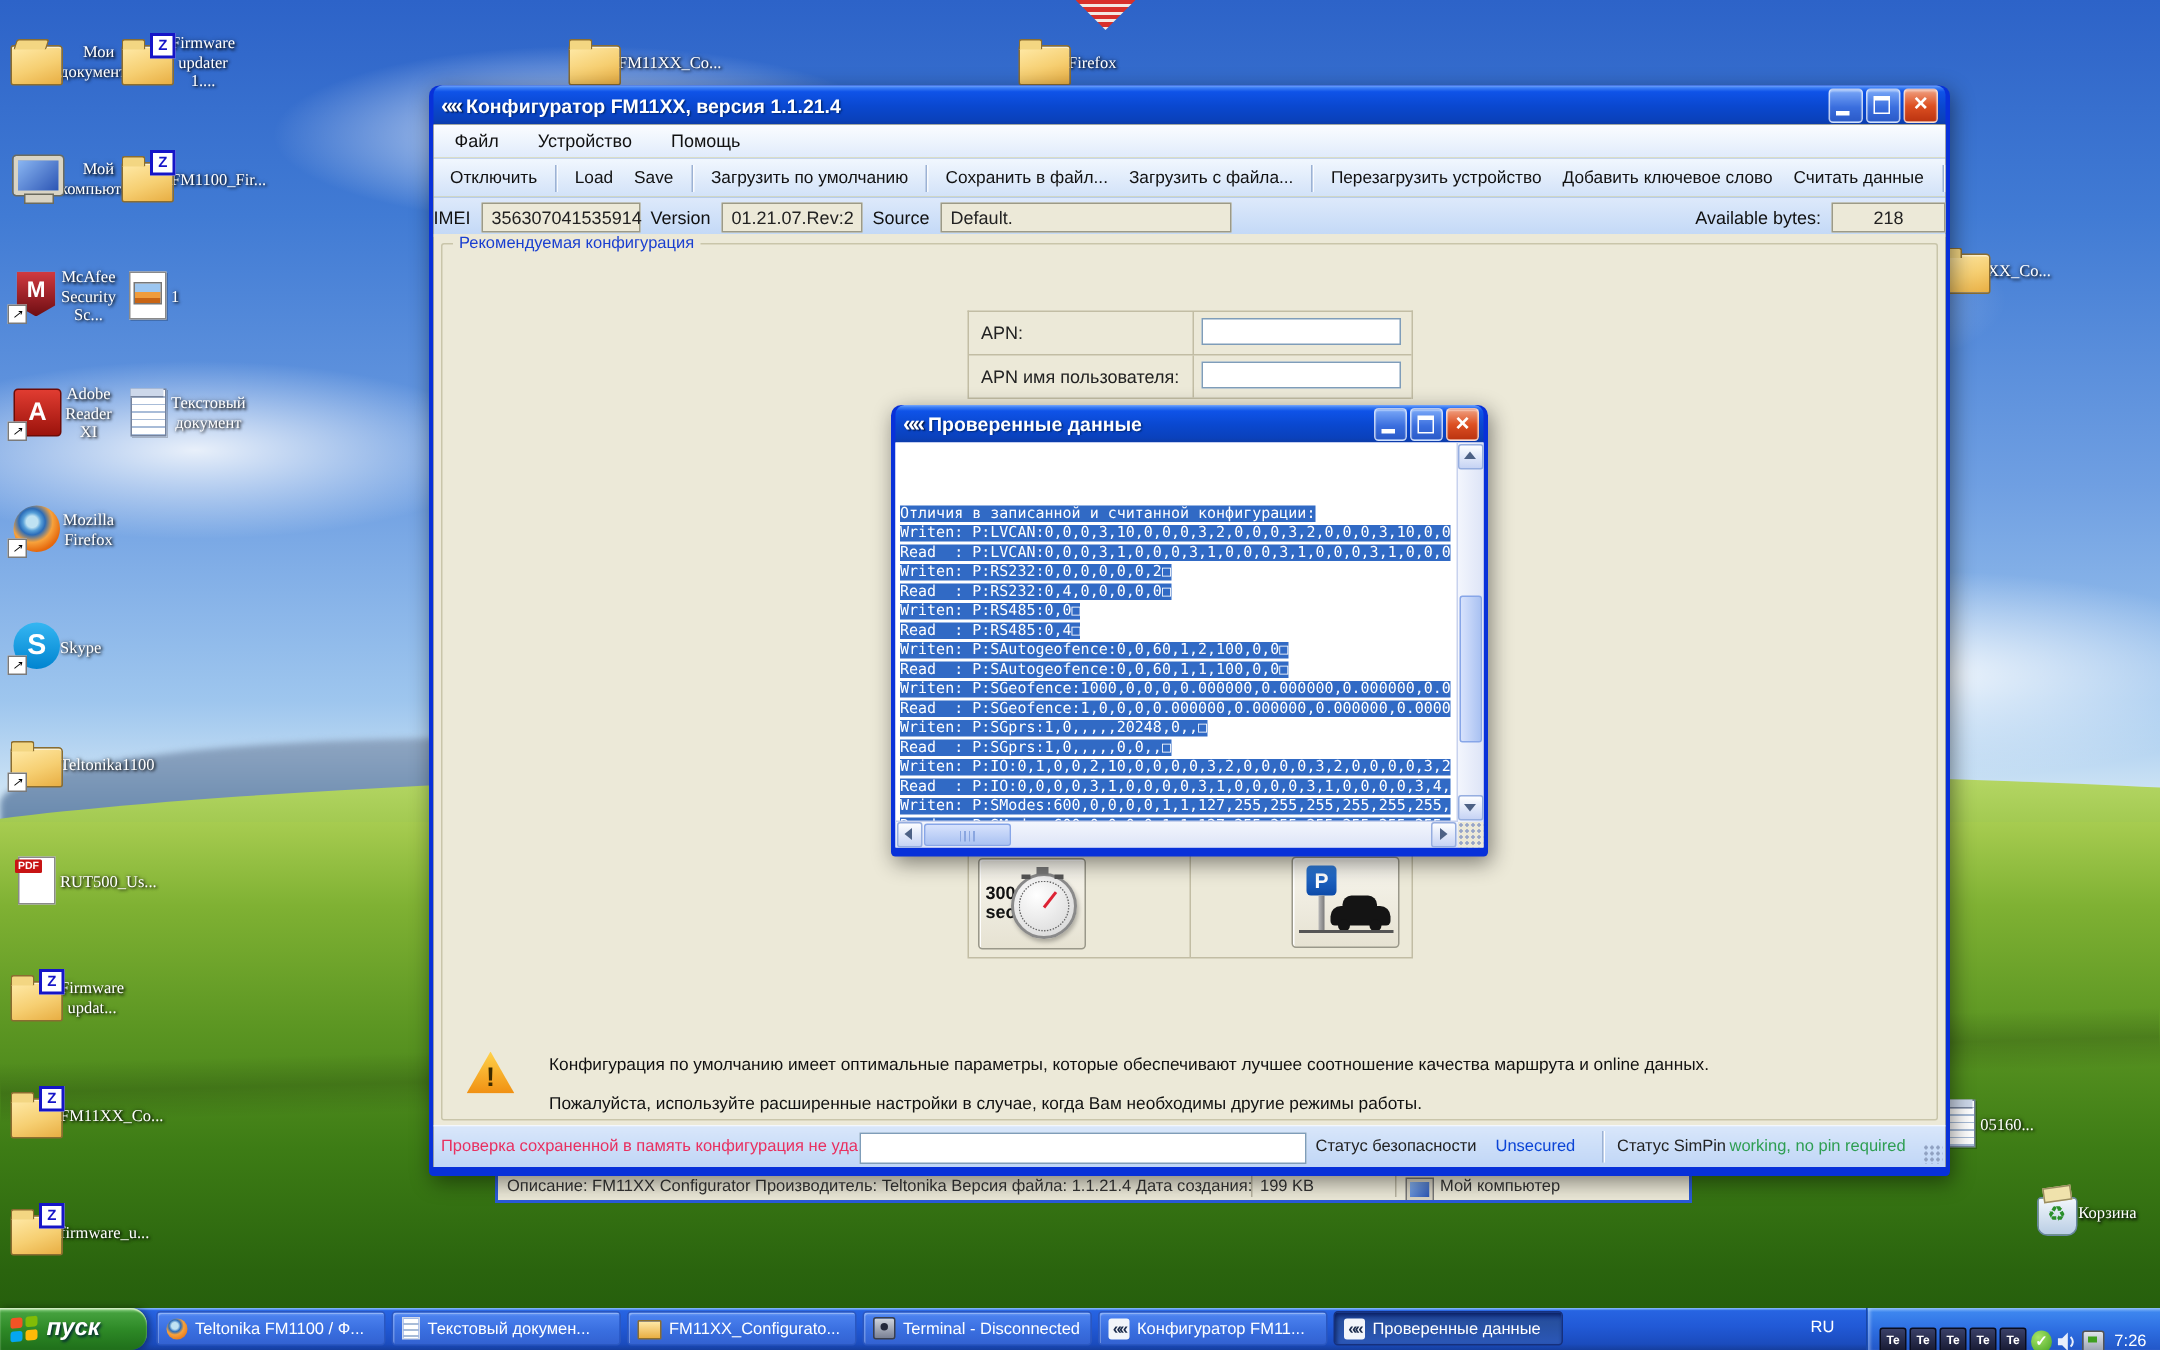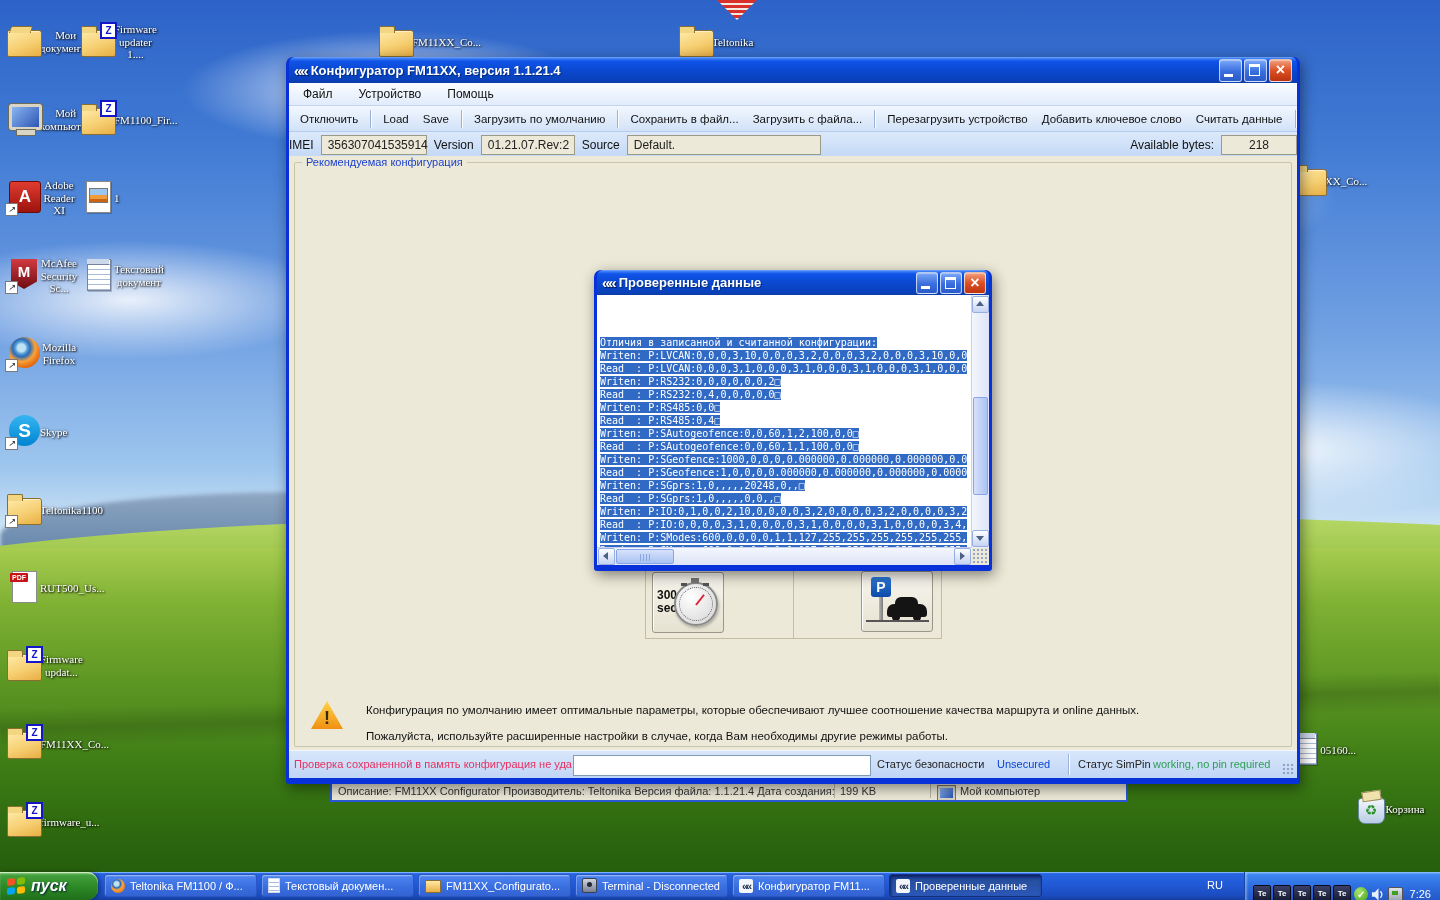--- a/index.html
+++ b/index.html
@@ -239,34 +239,34 @@
         <div class="dicon i-folder-open"></div>
         <div class="dlabel">Мои документы</div>
       </div>
 
       <div class="dcell">
         <div class="dicon i-computer"></div>
         <div class="dlabel">Мой компьютер</div>
       </div>
 
       <div class="dcell">
+        <div class="dicon i-mcafee shortcut">
+          <i class="sc"></i>
+        </div>
+        <div class="dlabel">McAfee Security Sc...</div>
+      </div>
+
+      <div class="dcell">
         <div class="dicon i-adobe shortcut">
           <i class="sc"></i>
         </div>
         <div class="dlabel">Adobe Reader XI</div>
       </div>
 
       <div class="dcell">
-        <div class="dicon i-mcafee shortcut">
-          <i class="sc"></i>
-        </div>
-        <div class="dlabel">McAfee Security Sc...</div>
-      </div>
-
-      <div class="dcell">
         <div class="dicon i-firefox shortcut">
           <i class="sc"></i>
         </div>
         <div class="dlabel">Mozilla Firefox</div>
       </div>
 
       <div class="dcell">
         <div class="dicon i-skype shortcut">
           <i class="sc"></i>
         </div>
@@ -334,21 +334,21 @@
     </div>
   <div class="dcol" style="left:376px;top:2px;flex-direction:row;gap:226px;">
 
       <div class="dcell">
         <div class="dicon i-folder"></div>
         <div class="dlabel">FM11XX_Co...</div>
       </div>
 
       <div class="dcell">
         <div class="dicon i-folder"></div>
-        <div class="dlabel">Teltonika</div>
+        <div class="dlabel">Firefox</div>
       </div>
     </div>
 
   <div class="dcell abs" style="left:1296px;top:162px;width:64px;">
     <div class="dicon i-folder"></div>
     <div class="dlabel">XX_Co...</div>
   </div>
   <div class="dcell abs" style="left:1288px;top:731px;width:64px;">
     <div class="dicon i-notepad"></div>
     <div class="dlabel">05160...</div>
@@ -403,20 +403,34 @@
         <span class="ifield ver">01.21.07.Rev:2</span>
         <span class="ilabel">Source</span>
         <span class="ifield src">Default.</span>
         <span class="i-spacer"></span>
         <span class="ilabel">Available bytes:</span>
         <span class="ifield avail">218</span>
       </div>
       <div class="content">
         <div class="groupbox">
           <span class="grouplabel">Рекомендуемая конфигурация</span>
+        </div>
+        <div class="apn-table">
+          <div class="apn-row">
+            <div class="apn-lab">APN:</div>
+            <div class="apn-val">
+                <input style="">
+              </div>
+          </div>
+          <div class="apn-row">
+            <div class="apn-lab">APN имя пользователя:</div>
+            <div class="apn-val">
+                <input style="">
+              </div>
+          </div>
         </div>
         <div class="icons-row">
           <div class="icell">
             <button class="xbtn tm-btn">
               <span class="tm-text">
                   <b>300</b>
                   <b>sec</b>
                 </span>
               <span class="tm-clock">
                   <span class="tm-face"></span>

